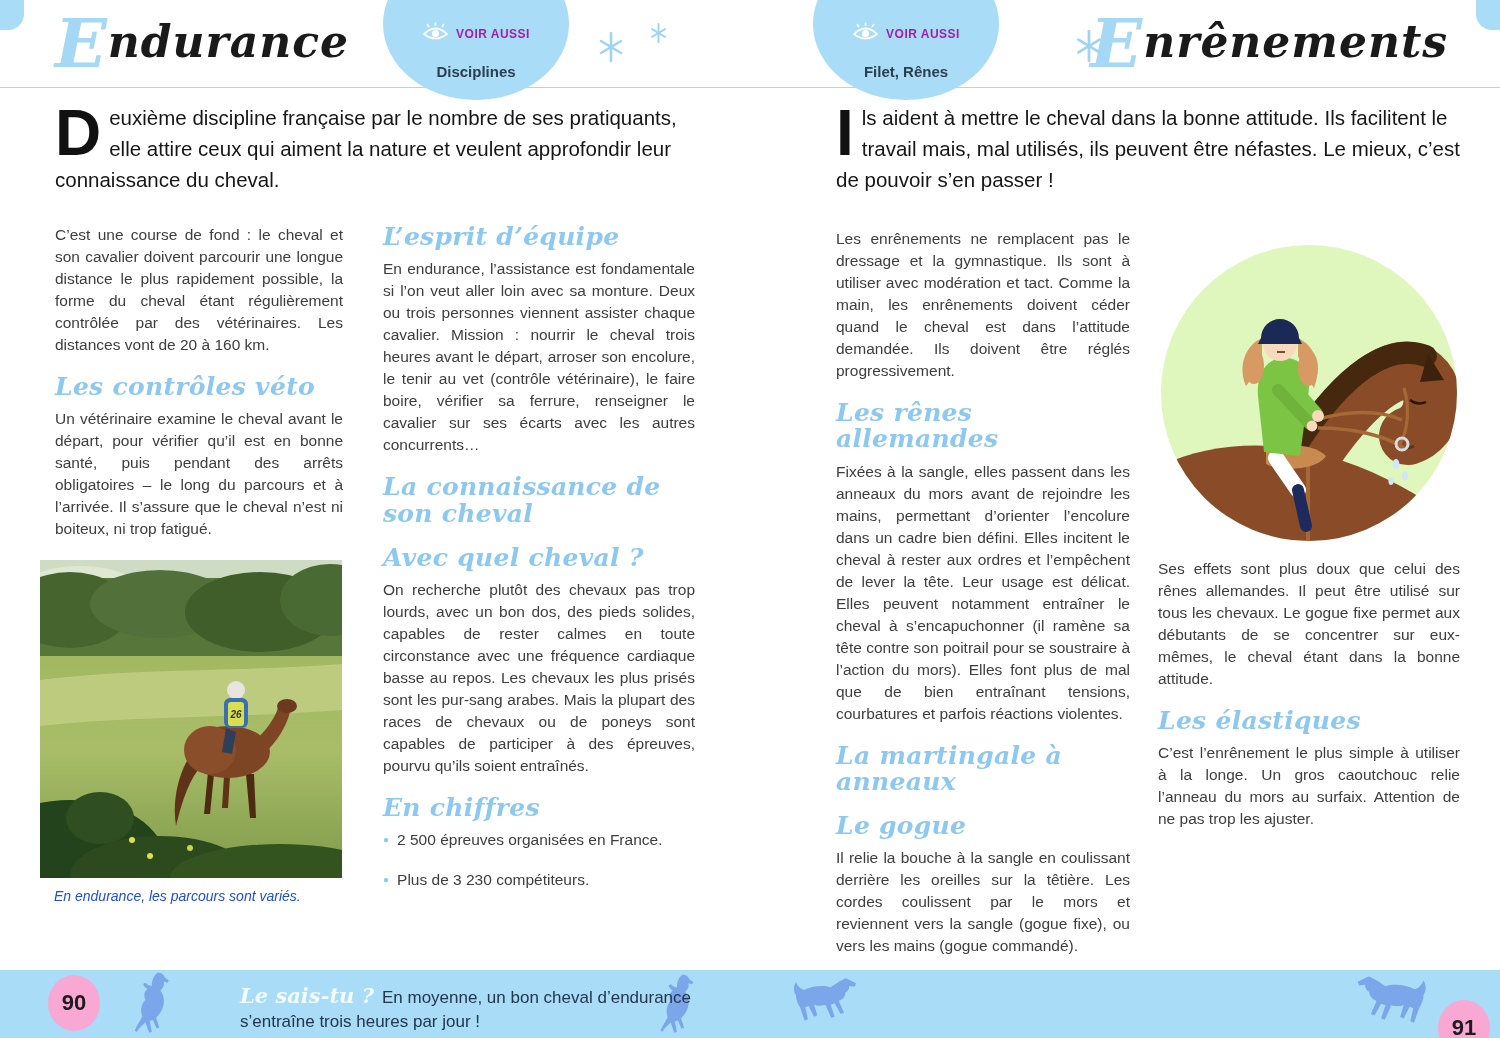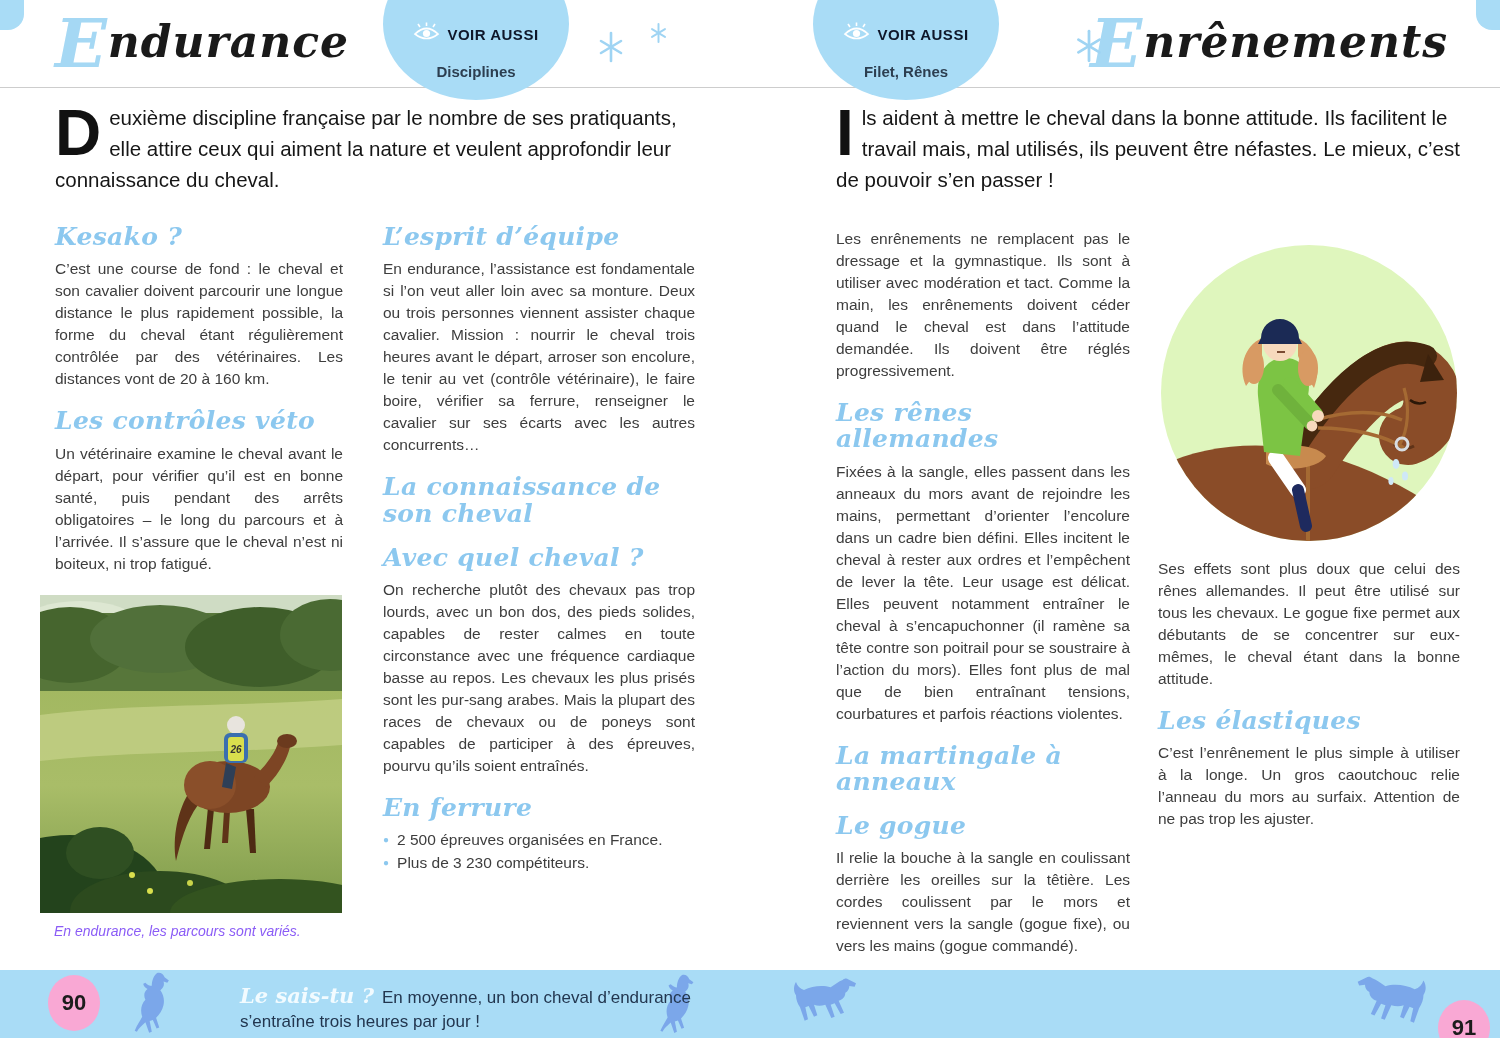--- a/index.html
+++ b/index.html
@@ -22,21 +22,21 @@
   .title-left{left:55px;}
   .title-right{right:52px;}
   .badge{
     position:absolute;top:-52px;width:186px;height:152px;background:#a9dcf6;border-radius:50%;
     display:flex;flex-direction:column;align-items:center;justify-content:flex-end;
     padding-bottom:20px;box-sizing:border-box;z-index:4;text-align:center;
   }
   .badge-left{left:383px;}
   .badge-right{left:813px;}
   .voir-row{display:flex;align-items:center;gap:7px;}
-  .voir-label{color:#0f172a;font-weight:bold;font-size:15px;letter-spacing:.5px;text-transform:uppercase;}
+  .voir-label{color:#a21caf;font-weight:bold;font-size:12px;letter-spacing:.5px;text-transform:uppercase;}
   .voir-topic{color:#2c3e50;font-weight:bold;font-size:15px;margin-top:17px;}
   .spark{position:absolute;z-index:2;}
 
   
   .intro{position:absolute;top:103px;font-size:20.5px;line-height:1.5;color:#161616;z-index:2;}
   .intro-left{left:55px;width:648px;}
   .intro-right{left:836px;width:626px;}
   .dropcap{float:left;font-size:64px;line-height:.8;font-weight:bold;margin:5px 8px 0 0;color:#111;}
 
   
@@ -46,27 +46,27 @@
   .col-ra{left:836px;top:228px;width:294px;}
   .col-rb{left:1158px;top:234px;width:302px;}
   .section-heading{
     font-family:"DejaVu Serif", serif;font-style:italic;font-weight:bold;
     color:#8cc8ef;font-size:25px;margin:18px 0 8px 0;line-height:1.05;letter-spacing:.3px;
     text-align:left;
   }
   .section-heading.first{margin-top:0;}
   .col p{margin:0 0 4px 0;}
   ul.bullets{list-style:none;margin:2px 0 0 0;padding:0;text-align:left;}
-  ul.bullets li{margin:0 0 1px 0;}
+  ul.bullets li{margin:0 0 18px 0;}
   ul.bullets li::before{content:"●";color:#8cc8ef;font-size:10px;margin-right:8px;vertical-align:2px;}
 
   
   .photo-block{margin:20px 0 0 -15px;width:302px;text-align:left;font-style:italic;}
   .photo-frame{width:302px;height:318px;display:block;}
-  .photo-caption{font-size:14px;color:#8b5cf6;margin-top:9px;padding-left:14px;text-align:left;}
+  .photo-caption{font-size:14px;color:#1d4ed8;margin-top:9px;padding-left:14px;text-align:left;}
 
   
   .illu{display:block;margin:4px auto 14px auto;}
 
   
   .footer-band{position:absolute;left:0;top:970px;width:1500px;height:68px;background:#a9dcf6;z-index:3;}
   .page-oval{
     position:absolute;background:#f9a8d4;border-radius:50%;width:52px;height:56px;
     display:flex;align-items:center;justify-content:center;
     font-size:22px;font-weight:bold;color:#1c1c1c;z-index:5;
@@ -149,21 +149,20 @@
 
 <div class="intro intro-left">
   <span class="dropcap">D</span><span>euxième discipline française par le nombre de ses pratiquants, elle attire ceux qui aiment la nature et veulent approfondir leur connaissance du cheval.</span>
 </div>
 
 <div class="intro intro-right">
   <span class="dropcap">I</span><span>ls aident à mettre le cheval dans la bonne attitude. Ils facilitent le travail mais, mal utilisés, ils peuvent être néfastes. Le mieux, c’est de pouvoir s’en passer !</span>
 </div>
 
 <div class="col col-la">
-  <h3 class="section-heading first">Kesako ?</h3>
   <p>C’est une course de fond : le cheval et son cavalier doivent parcourir une longue distance le plus rapidement possible, la forme du cheval étant régulièrement contrôlée par des vétérinaires. Les distances vont de 20 à 160 km.</p>
   <h3 class="section-heading">Les contrôles véto</h3>
   <p>Un vétérinaire examine le cheval avant le départ, pour vérifier qu’il est en bonne santé, puis pendant des arrêts obligatoires – le long du parcours et à l’arrivée. Il s’assure que le cheval n’est ni boiteux, ni trop fatigué.</p>
 
   <div class="photo-block">
     <svg class="photo-frame" viewBox="0 0 302 318">
 
       <defs>
         <linearGradient id="grass" x1="0" y1="0" x2="0" y2="1">
           <stop offset="0" stop-color="#9cb35a"></stop>
@@ -216,21 +215,21 @@
     <div class="photo-caption">En endurance, les parcours sont variés.</div>
   </div>
 </div>
 
 <div class="col col-lb">
   <h3 class="section-heading first">L’esprit d’équipe</h3>
   <p>En endurance, l’assistance est fondamentale si l’on veut aller loin avec sa monture. Deux ou trois personnes viennent assister chaque cavalier. Mission : nourrir le cheval trois heures avant le départ, arroser son encolure, le tenir au vet (contrôle vétérinaire), le faire boire, vérifier sa ferrure, renseigner le cavalier sur ses écarts avec les autres concurrents…</p>
   <h3 class="section-heading">La connaissance de son cheval</h3>
   <h3 class="section-heading">Avec quel cheval ?</h3>
   <p>On recherche plutôt des chevaux pas trop lourds, avec un bon dos, des pieds solides, capables de rester calmes en toute circonstance avec une fréquence cardiaque basse au repos. Les chevaux les plus prisés sont les pur-sang arabes. Mais la plupart des races de chevaux ou de poneys sont capables de participer à des épreuves, pourvu qu’ils soient entraînés.</p>
-  <h3 class="section-heading">En ferrure</h3>
+  <h3 class="section-heading">En chiffres</h3>
   <ul class="bullets">
     <li>2 500 épreuves organisées en France.</li>
     <li>Plus de 3 230 compétiteurs.</li>
   </ul>
 </div>
 
 <div class="col col-ra">
   <p>Les enrênements ne remplacent pas le dressage et la gymnastique. Ils sont à utiliser avec modération et tact. Comme la main, les enrênements doivent céder quand le cheval est dans l’attitude demandée. Ils doivent être réglés progressivement.</p>
   <h3 class="section-heading">Les rênes allemandes</h3>
   <p>Fixées à la sangle, elles passent dans les anneaux du mors avant de rejoindre les mains, permettant d’orienter l’encolure dans un cadre bien défini. Elles incitent le cheval à rester aux ordres et l’empêchent de lever la tête. Leur usage est délicat. Elles peuvent notamment entraîner le cheval à s’encapuchonner (il ramène sa tête contre son poitrail pour se soustraire à l’action du mors). Elles font plus de mal que de bien entraînant tensions, courbatures et parfois réactions violentes.</p>

